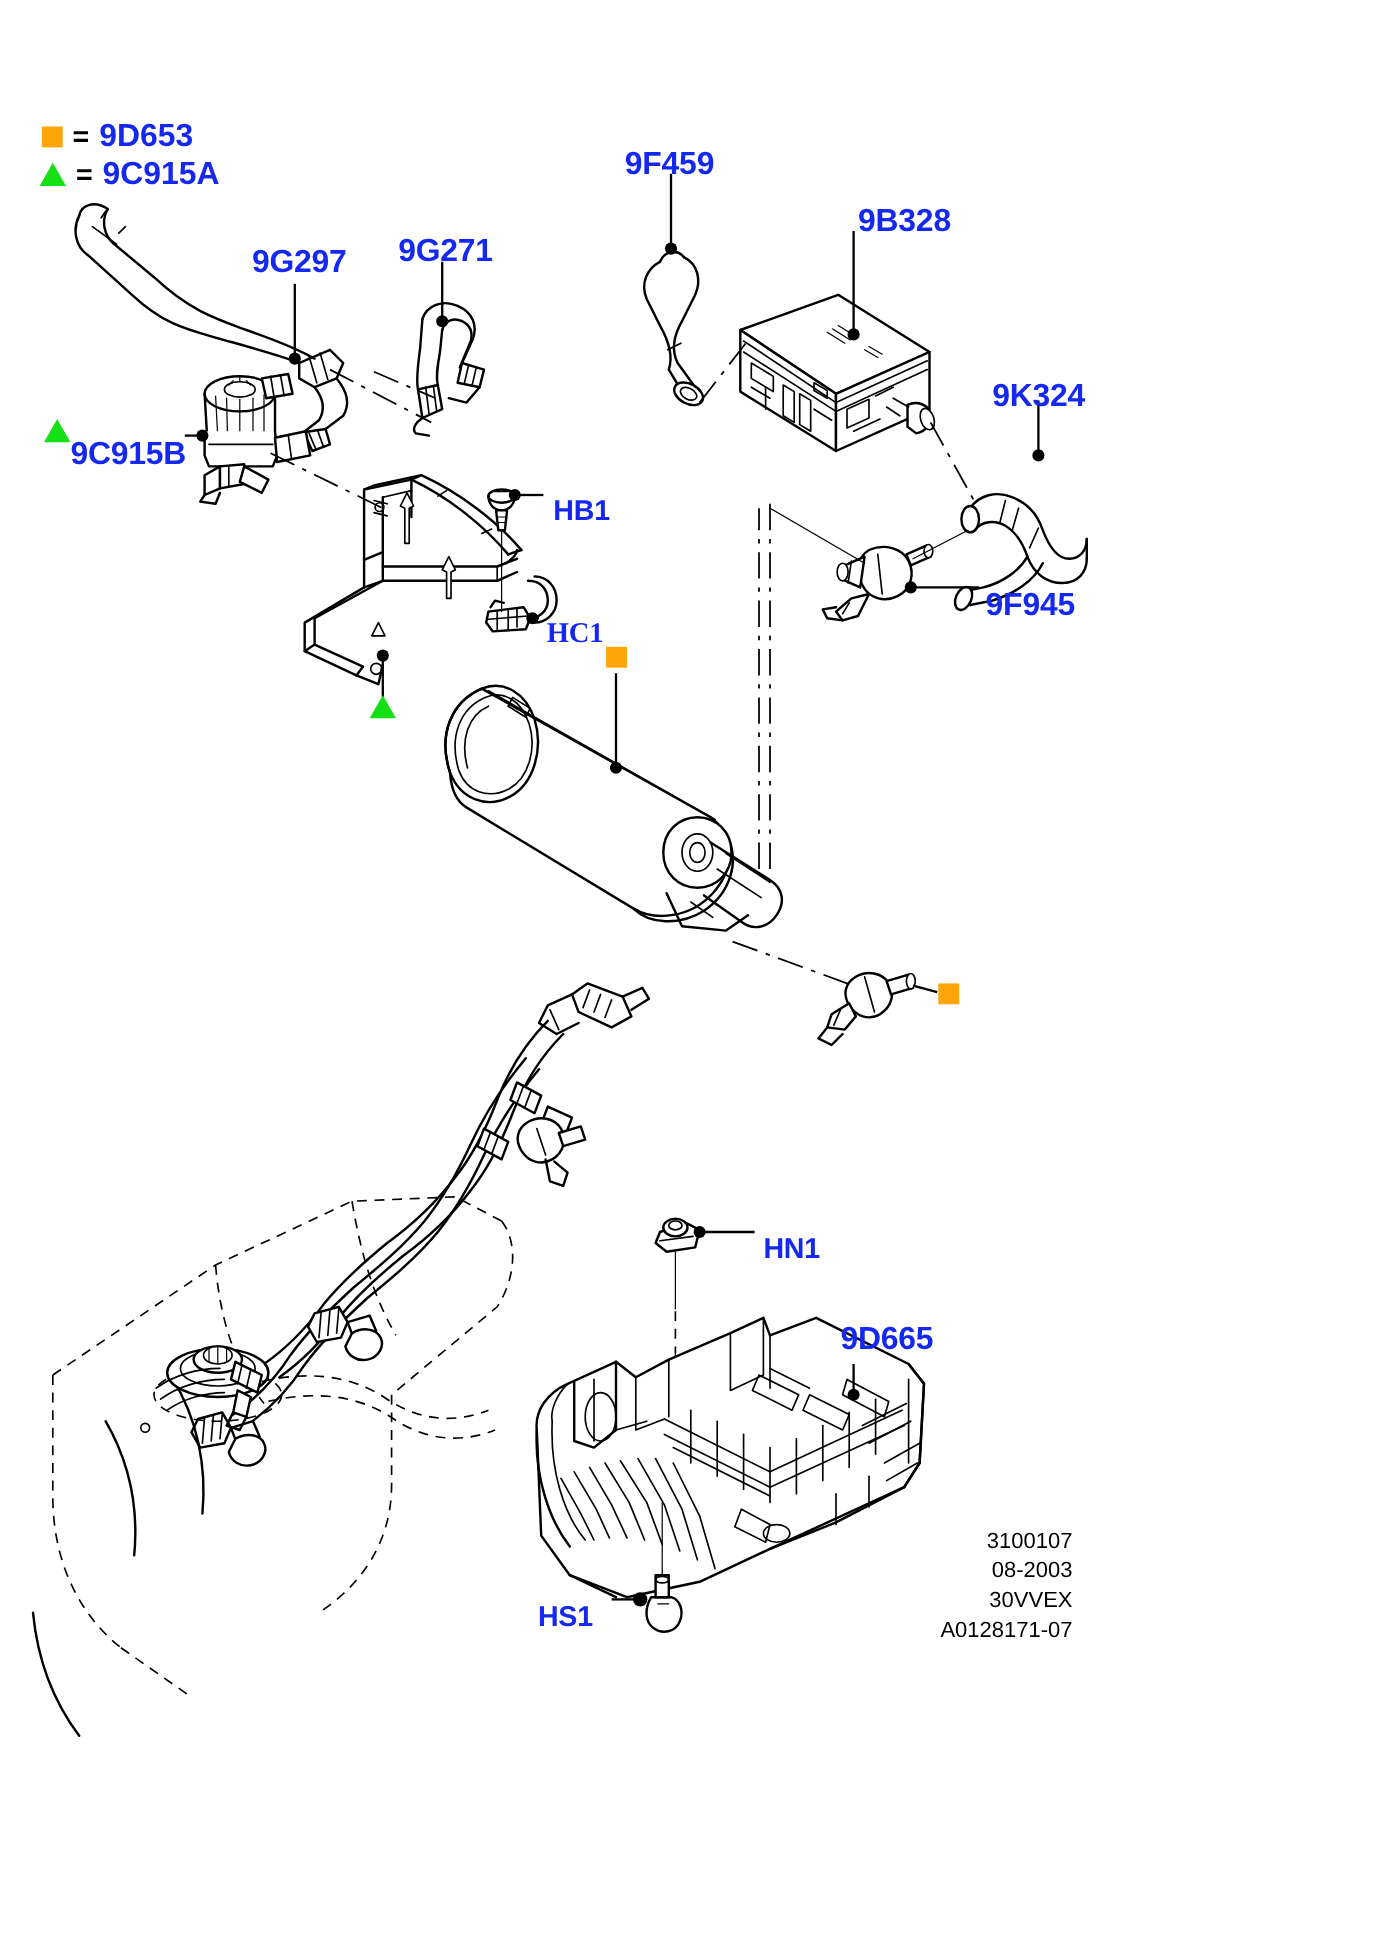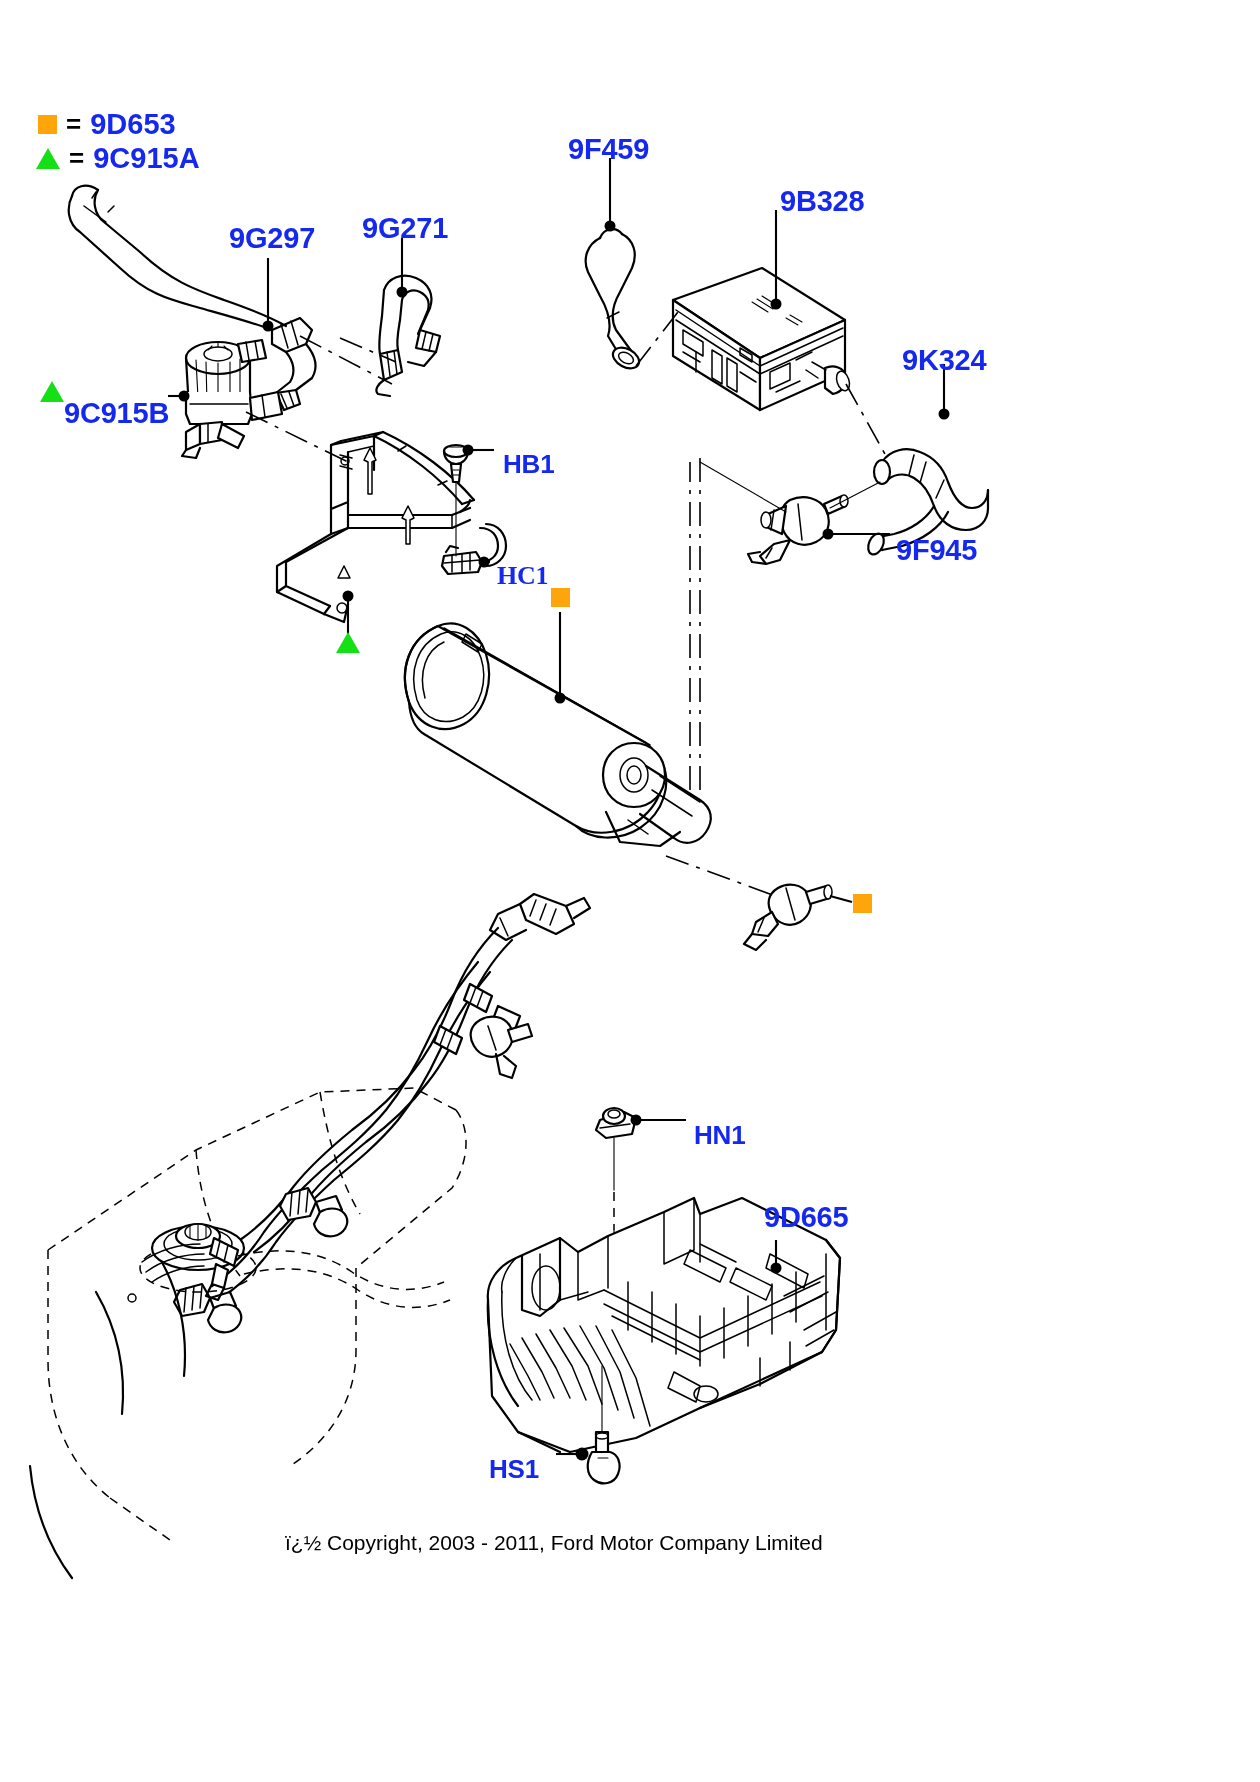--- a/index.html
+++ b/index.html
@@ -595,16 +595,21 @@
   <span class="lbl sz-fast" style="left:503px;top:433px;">HB1</span>
 
   <span class="lbl sz-fast" style="left:497px;top:545px;font-family:Liberation Serif, serif;">HC1</span>
 
   <span class="lbl sz-fast" style="left:694px;top:1104px;">HN1</span>
 
   <span class="lbl sz-part" style="left:764px;top:1185px;">9D665</span>
 
   <span class="lbl sz-fast" style="left:489px;top:1438px;">HS1</span>
 
-  <div class="footer-copy" style="left:285px;top:1531px;">ï¿½ Copyright, 2003 - 2011, Ford Motor Company Limited</div>
-
+
+  <div class="docblock" style="left:760px;top:1388px;width:215px;">
+    <div>3100107</div>
+    <div>08-2003</div>
+    <div>30VVEX</div>
+    <div>A0128171-07</div>
+  </div>
 
 </div>
 
 </body></html>

